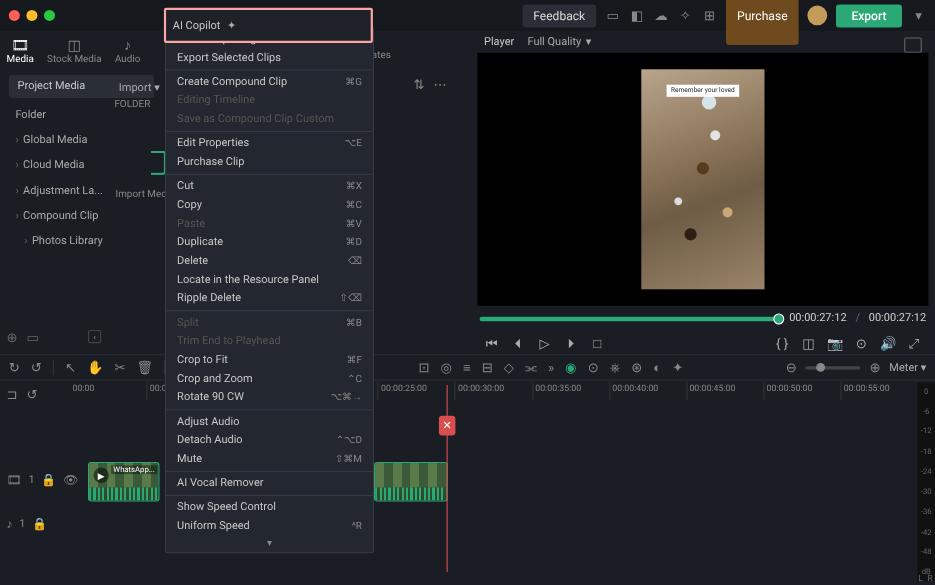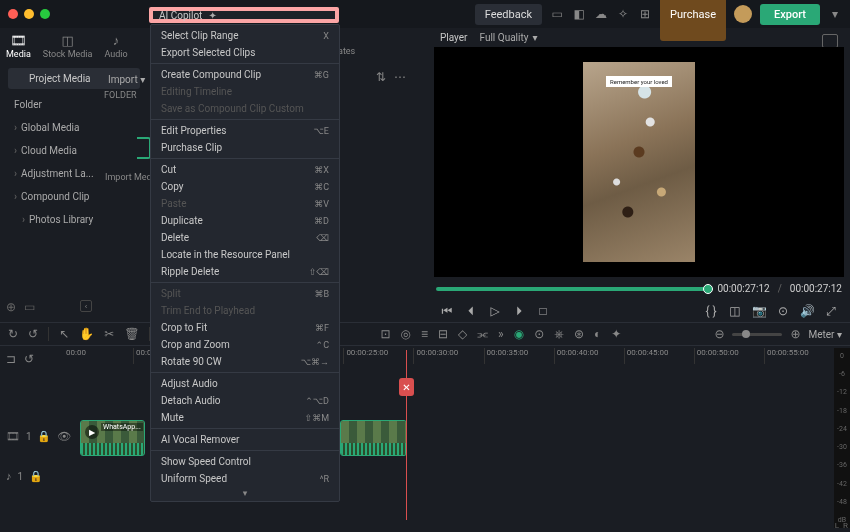--- a/index.html
+++ b/index.html
@@ -11,33 +11,33 @@
 .traffic-lights span { width:10px; height:10px; border-radius:50%; }
 .tl-close { background:#ff5f56; } .tl-min { background:#ffbd2e; } .tl-max { background:#27c93f; }
 .topbar-right { margin-left:auto; display:flex; gap:8px; align-items:center; }
 .btn-feedback { background:#2a2e36; color:#ddd; padding:4px 10px; border:none; border-radius:3px; font-size:11px; }
 .btn-purchase { background:#6f4a1e; color:#fff; padding:20px 10px; border:none; border-radius:3px; font-size:11px; }
 .btn-export { background:#2aa876; color:#fff; padding:4px 14px; border:none; border-radius:3px; font-size:11px; font-weight:500; }
 .avatar { width:18px; height:18px; border-radius:50%; background:#c49b5a; }
 .icon-gray { width:14px; height:14px; display:inline-flex; align-items:center; justify-content:center; color:#888; font-size:12px; }
 
 
-.ai-copilot { position:absolute; left:149px; top:7px; width:190px; height:16px; border:4px solid #fca5a5; border-radius:2px; background:#1e2228; font-size:10px; padding:1px 6px; display:flex; align-items:center; gap:6px; z-index:10; }
+.ai-copilot { position:absolute; left:149px; top:7px; width:190px; height:32px; border:2px solid #fca5a5; border-radius:2px; background:#1e2228; font-size:10px; padding:1px 6px; display:flex; align-items:center; gap:6px; z-index:10; }
 .ai-copilot .sparkle { color:#aaa; }
 
 
 .source-tabs { position:absolute; left:6px; top:30px; height:32px; display:flex; gap:12px; align-items:center; z-index:3; }
 .src-tab { display:flex; flex-direction:column; align-items:center; gap:1px; font-size:9px; color:#888; cursor:pointer; }
 .src-tab.active { color:#fff; }
 .src-tab .ico { width:16px; height:14px; display:flex; align-items:center; justify-content:center; font-size:13px; }
 .dots-label { position:absolute; left:338px; top:46px; font-size:9px; color:#888; z-index:3;}
 
 
 .left-panel { position:absolute; left:0; top:64px; width:148px; height:250px; }
-.project-media { background:#2a2e36; margin:4px 8px; padding:5px 21px; border-radius:3px; font-size:10px; }
+.project-media { background:#2a2e36; margin:4px 8px; padding:5px 8px; border-radius:3px; font-size:10px; }
 .import-btn { position:absolute; left:108px; top:10px; font-size:10px; color:#aaa; }
 .folder-label { color:#aaa; font-size:10px; padding:6px 14px; }
 .side-item { padding:6px 14px; font-size:10px; color:#aaa; display:flex; align-items:center; gap:4px; }
 .side-item::before { content:"›"; color:#666; font-size:10px; }
 .folder-col { position:absolute; left:104px; top:90px; font-size:9px; color:#888; }
 .import-media-here { position:absolute; left:105px; top:172px; font-size:9px; color:#888; }
 
 
 .plus-box { position:absolute; left:137px; top:137px; width:14px; height:22px; border-right:2px solid #2aa876; border-top:2px solid #2aa876; border-bottom:2px solid #2aa876; border-top-right-radius:3px; border-bottom-right-radius:3px; z-index:3;}
 

